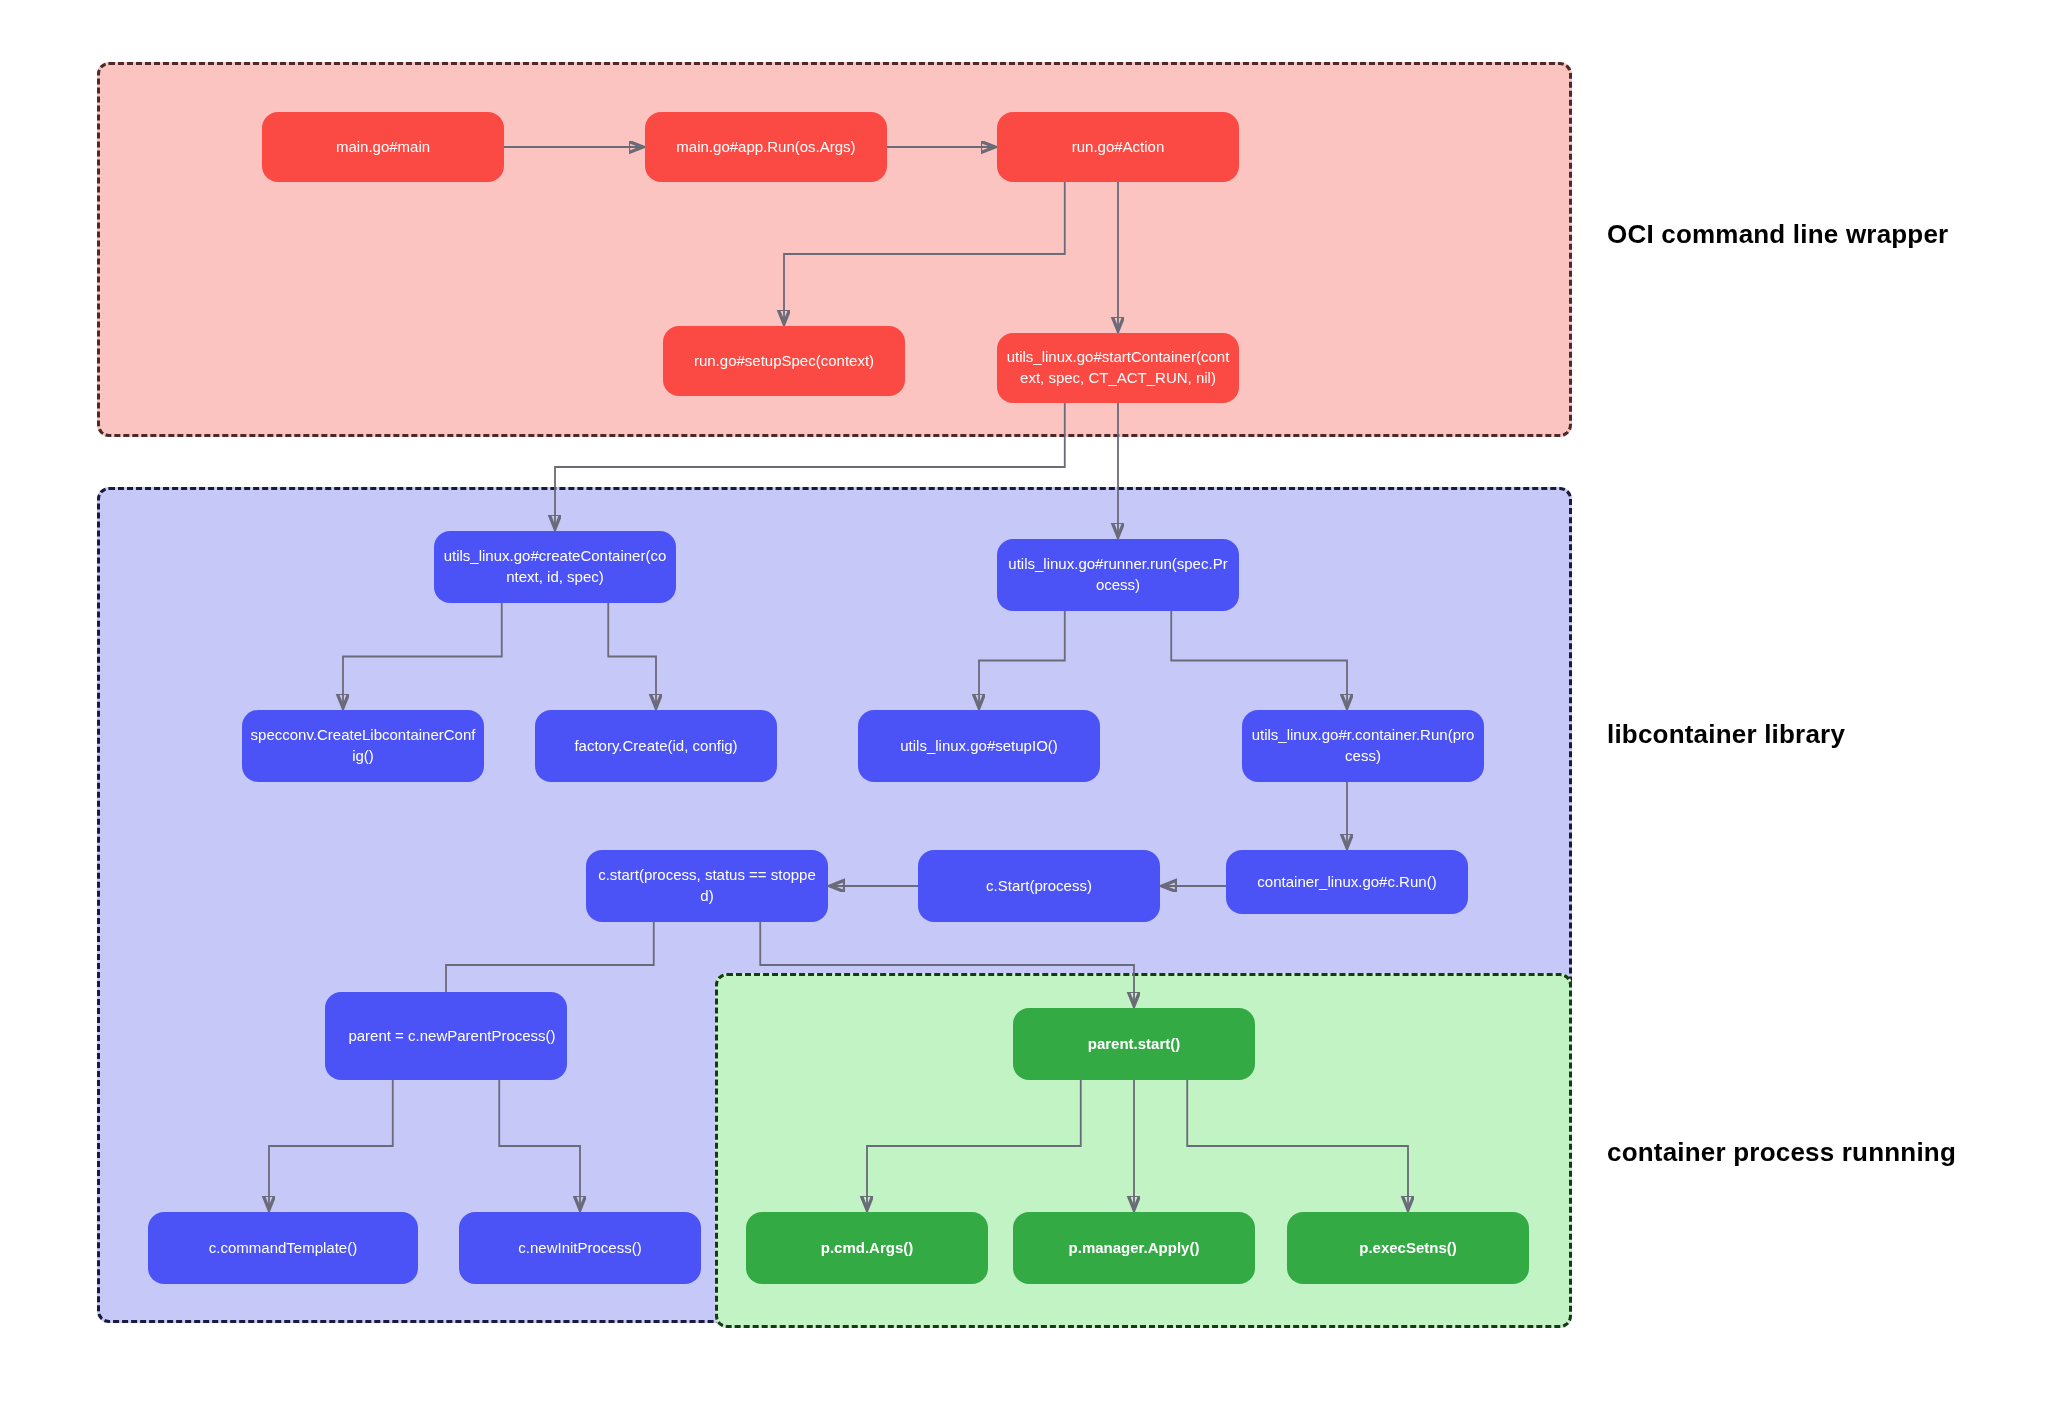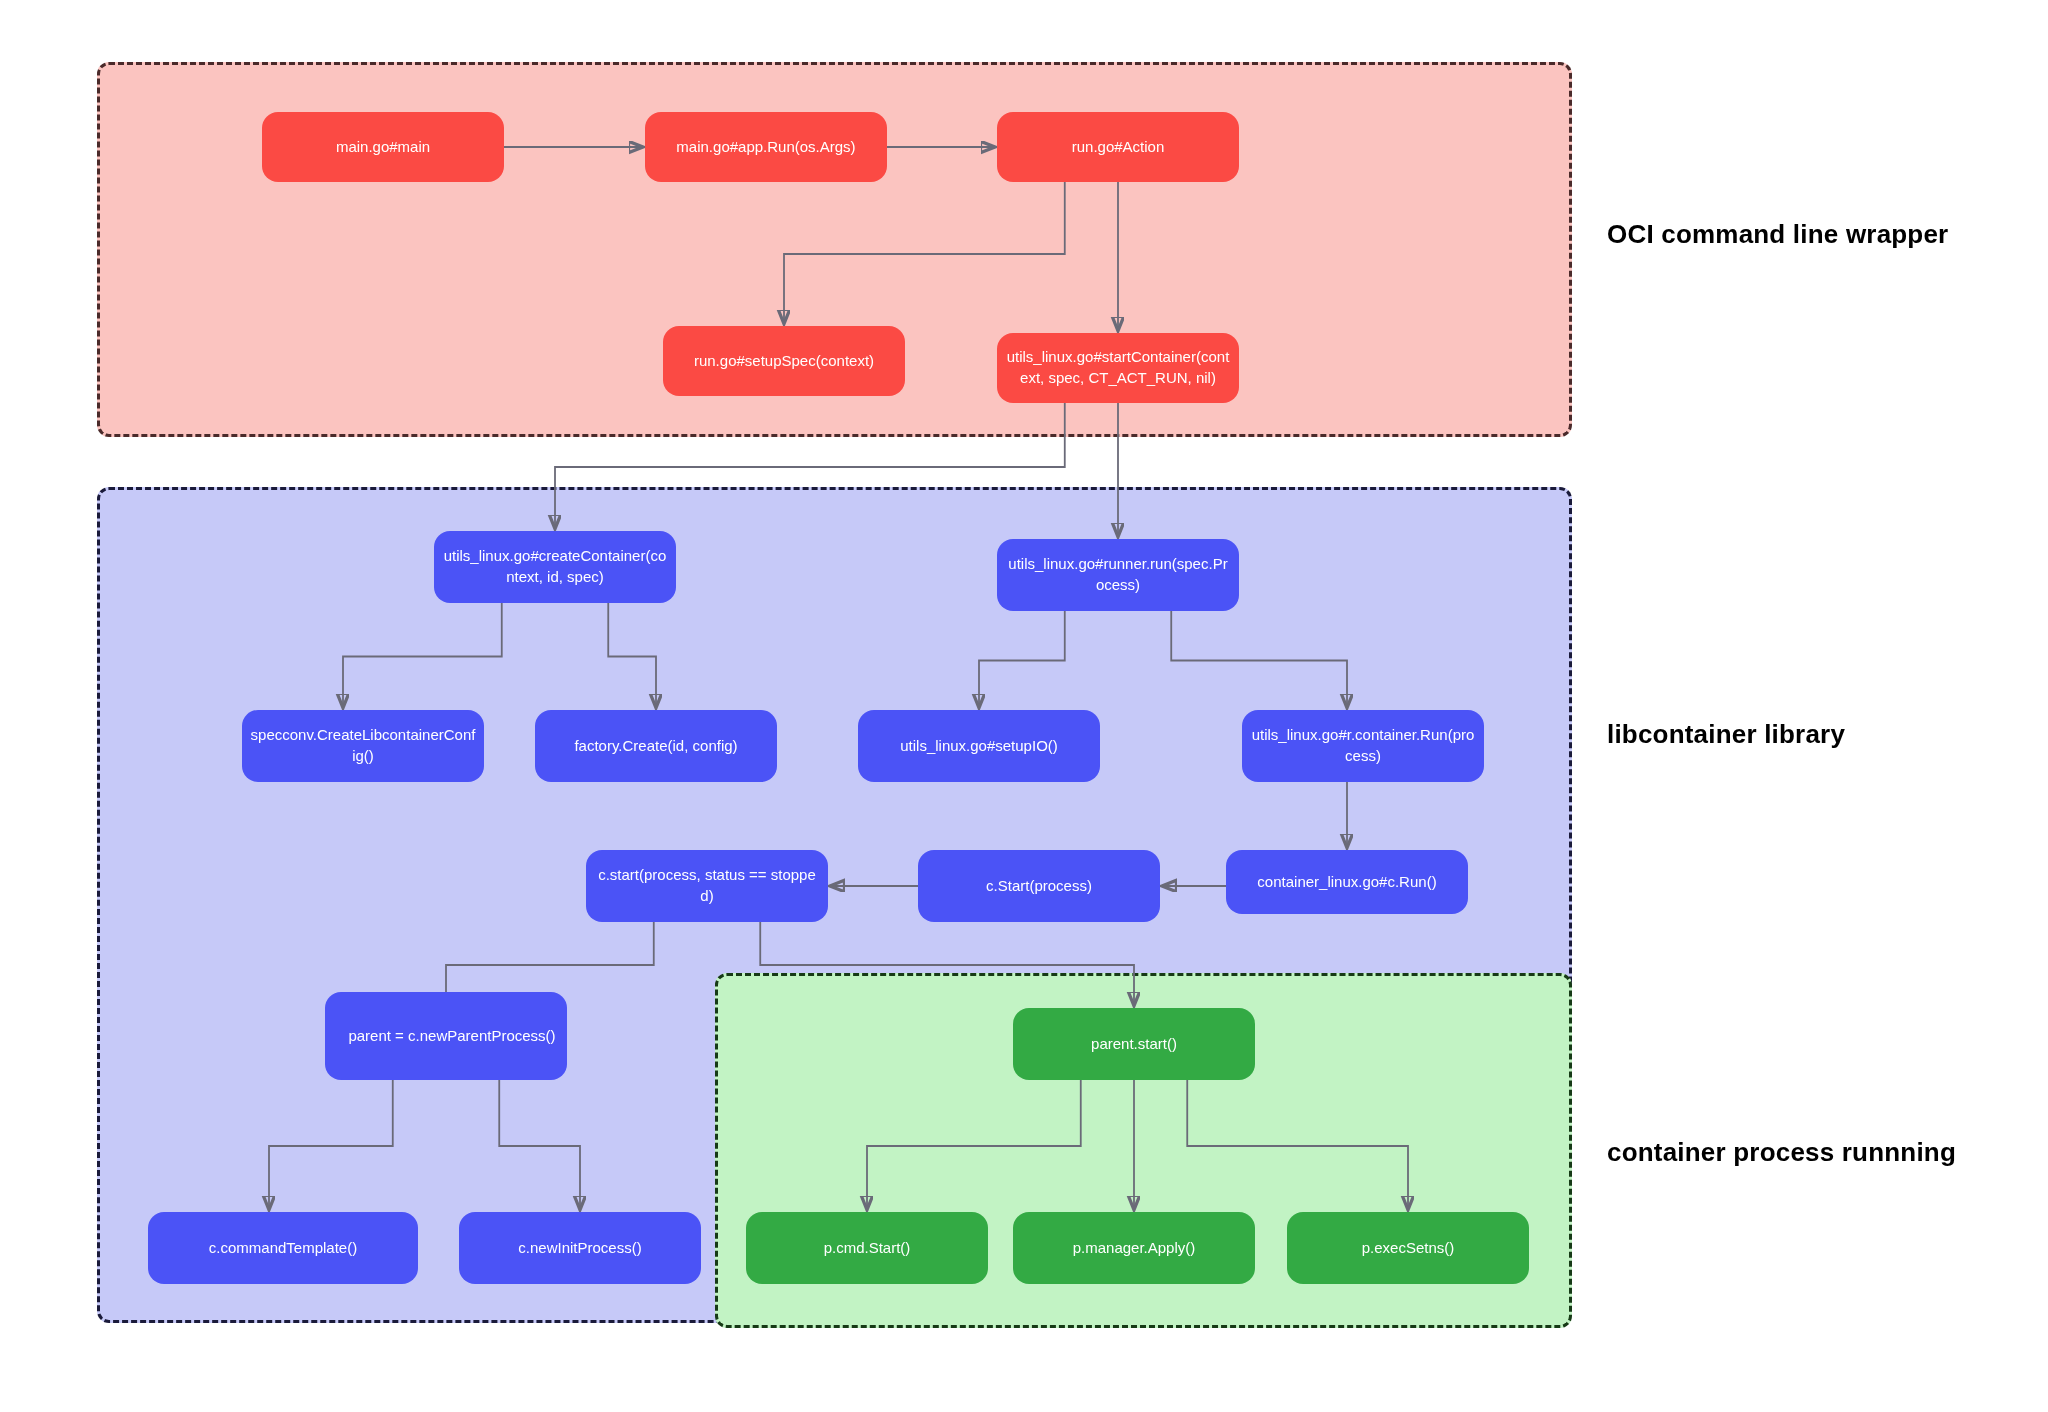--- a/index.html
+++ b/index.html
@@ -59,21 +59,21 @@
     color: #ffffff;
     font-family: "Liberation Sans", sans-serif;
     font-size: 15px;
     line-height: 1.38;
     padding: 4px 8px;
     overflow: hidden;
     word-break: break-all;
   }
   .n-red   { background: #fb4a44; }
   .n-blue  { background: #4b53f6; }
-  .n-green { background: #33aa44; }
+  .n-green { background: #33aa44; font-weight: bold; }
 
   
   #edges {
     position: absolute;
     left: 0;
     top: 0;
     width: 2048px;
     height: 1412px;
     pointer-events: none;
   }
@@ -134,21 +134,21 @@
       <div class="node n-blue" style="left: 535px; top: 710px; width: 242px; height: 72px;">factory.Create(id, config)</div>
       <div class="node n-blue" style="left: 858px; top: 710px; width: 242px; height: 72px;">utils_linux.go#setupIO()</div>
       <div class="node n-blue" style="left: 1226px; top: 710px; width: 242px; height: 72px; margin-left: 16px;">utils_linux.go#r.container.Run(process)</div>
       <div class="node n-blue" style="left: 586px; top: 850px; width: 242px; height: 72px;">c.start(process, status == stopped)</div>
       <div class="node n-blue" style="left: 918px; top: 850px; width: 242px; height: 72px;">c.Start(process)</div>
       <div class="node n-blue" style="left: 1226px; top: 850px; width: 242px; height: 64px;">container_linux.go#c.Run()</div>
       <div class="node n-blue" style="left: 325px; top: 992px; width: 242px; height: 88px; padding-left: 20px;">parent = c.newParentProcess()</div>
       <div class="node n-green" style="left: 1013px; top: 1008px; width: 242px; height: 72px;">parent.start()</div>
       <div class="node n-blue" style="left: 148px; top: 1212px; width: 270px; height: 72px;">c.commandTemplate()</div>
       <div class="node n-blue" style="left: 459px; top: 1212px; width: 242px; height: 72px;">c.newInitProcess()</div>
-      <div class="node n-green" style="left: 746px; top: 1212px; width: 242px; height: 72px;">p.cmd.Start()</div>
+      <div class="node n-green" style="left: 746px; top: 1212px; width: 242px; height: 72px;">p.cmd.Args()</div>
       <div class="node n-green" style="left: 1013px; top: 1212px; width: 242px; height: 72px;">p.manager.Apply()</div>
       <div class="node n-green" style="left: 1287px; top: 1212px; width: 242px; height: 72px;">p.execSetns()</div>
     </div>
 
   <div id="label-layer">
       <div class="zone-label" style="left: 1607px; top: 219px;">OCI command line wrapper</div>
       <div class="zone-label" style="left: 1607px; top: 719px;">libcontainer library</div>
       <div class="zone-label" style="left: 1607px; top: 1137px;">container process runnning</div>
     </div>
 

